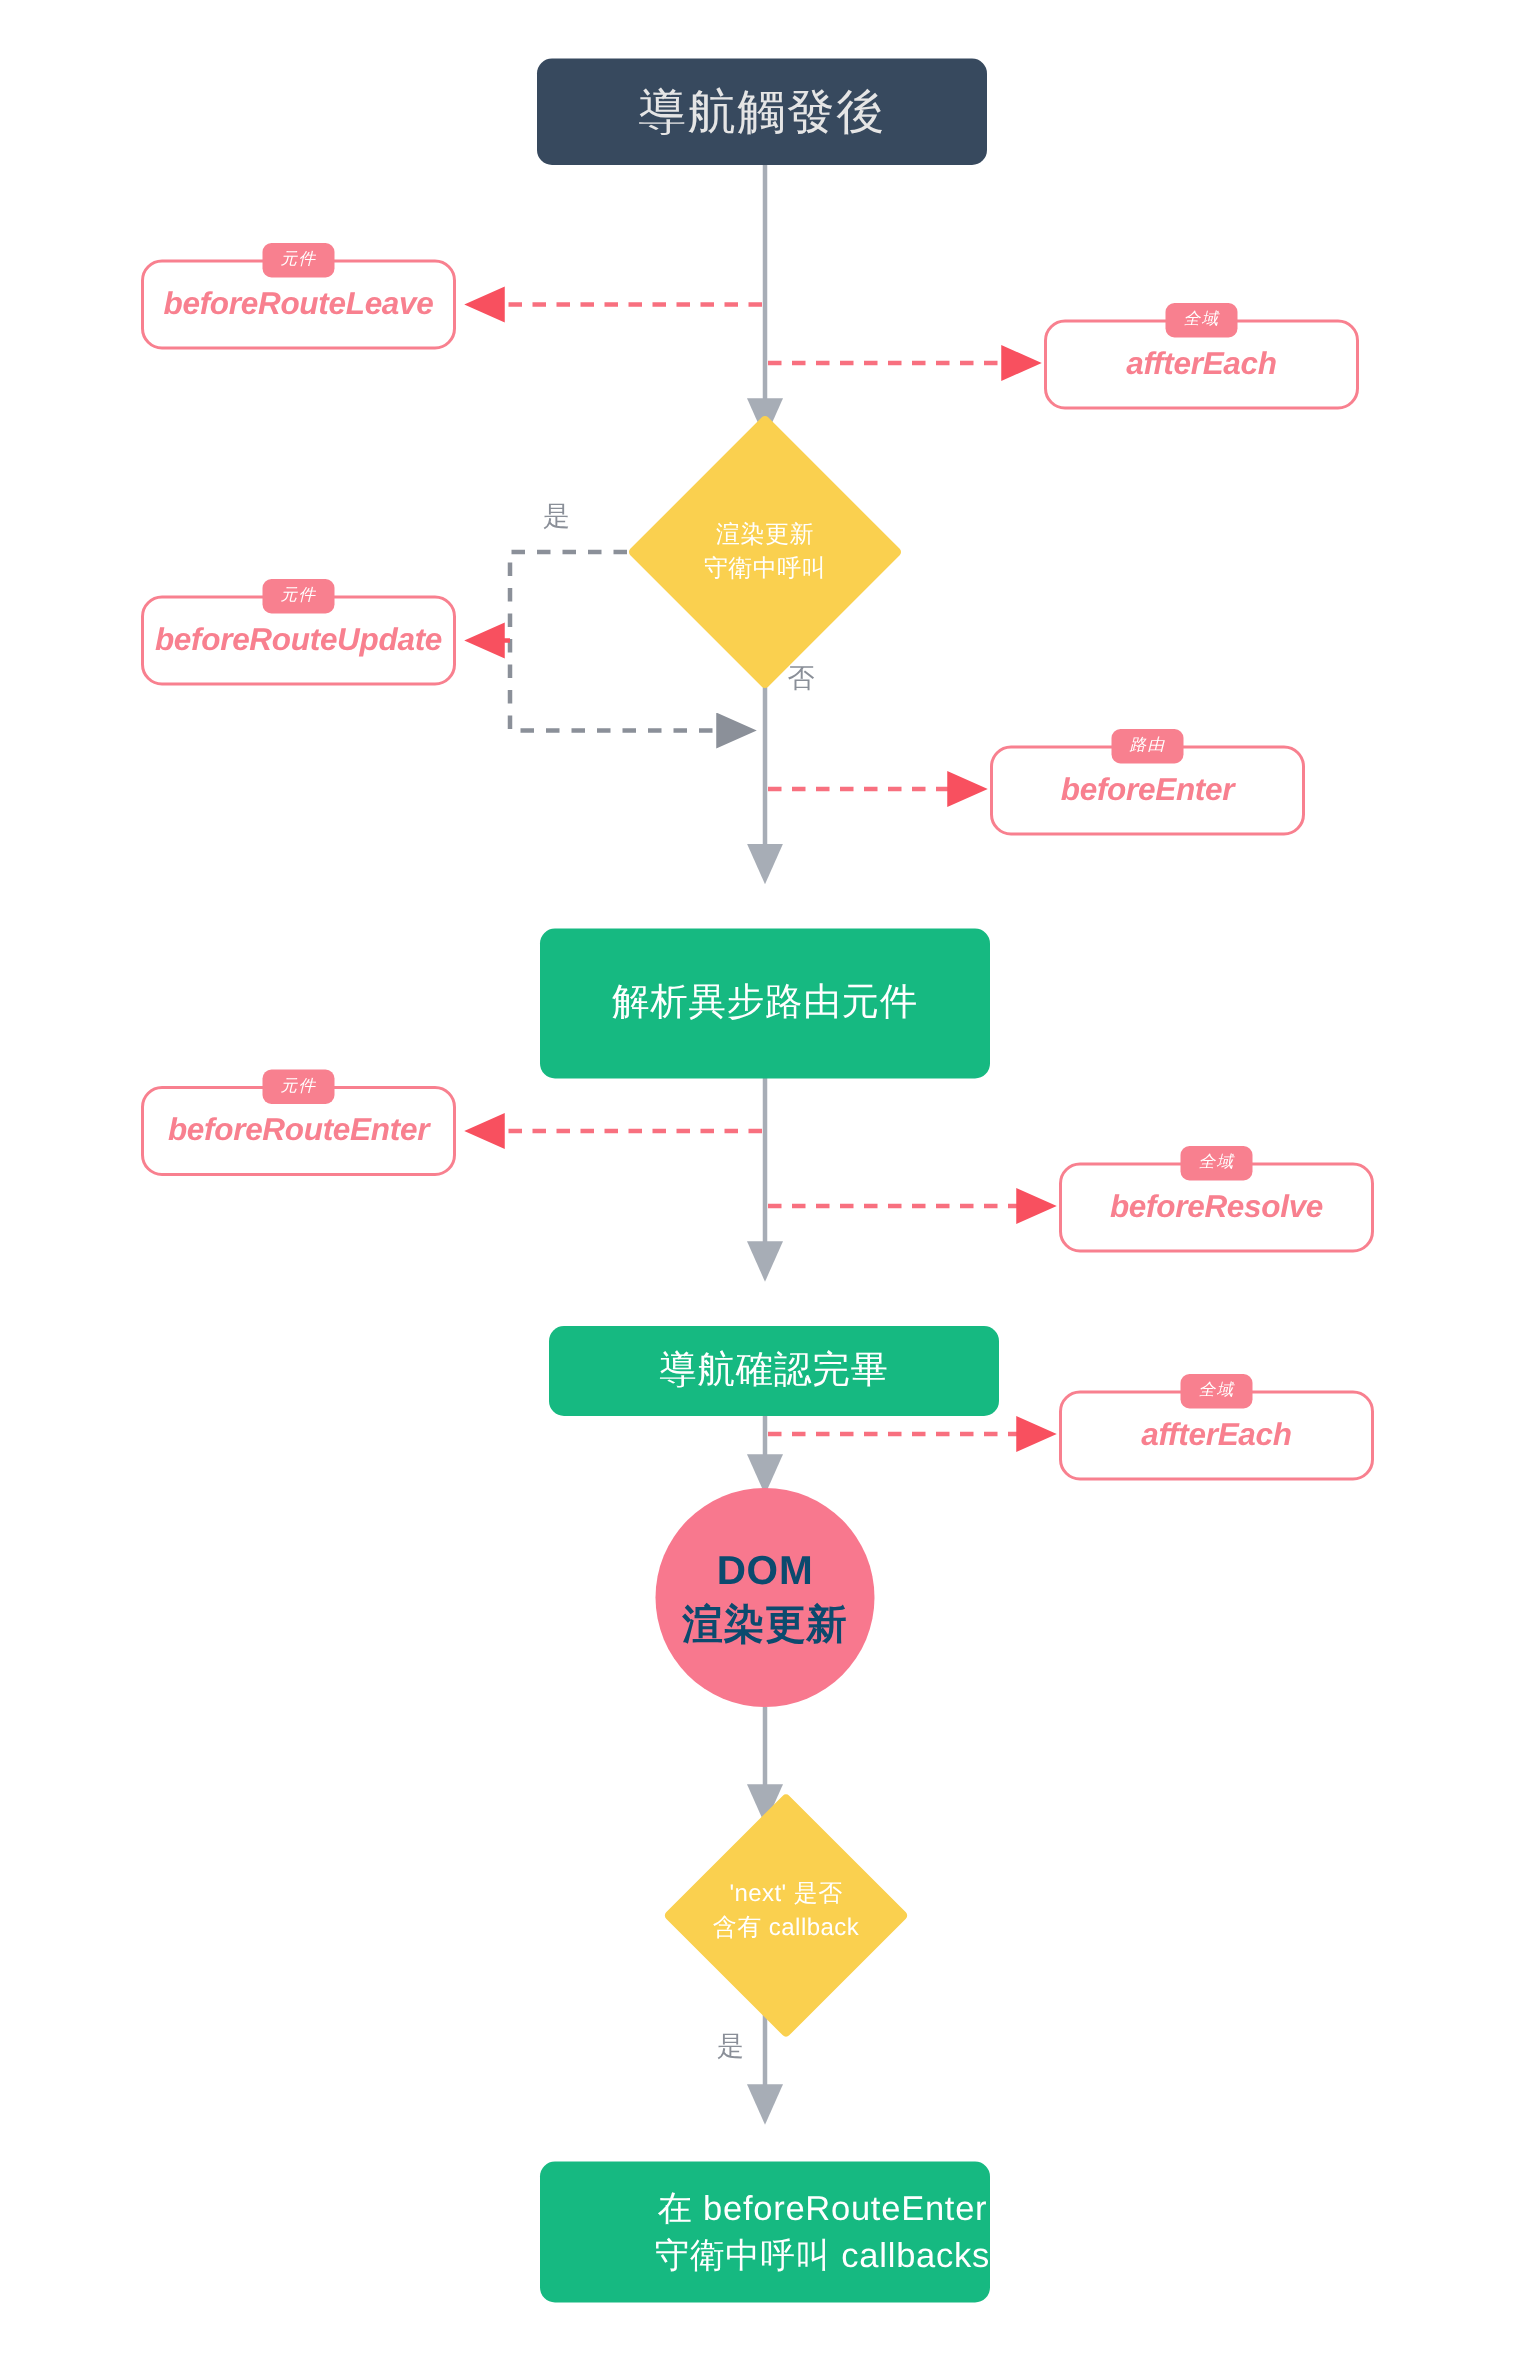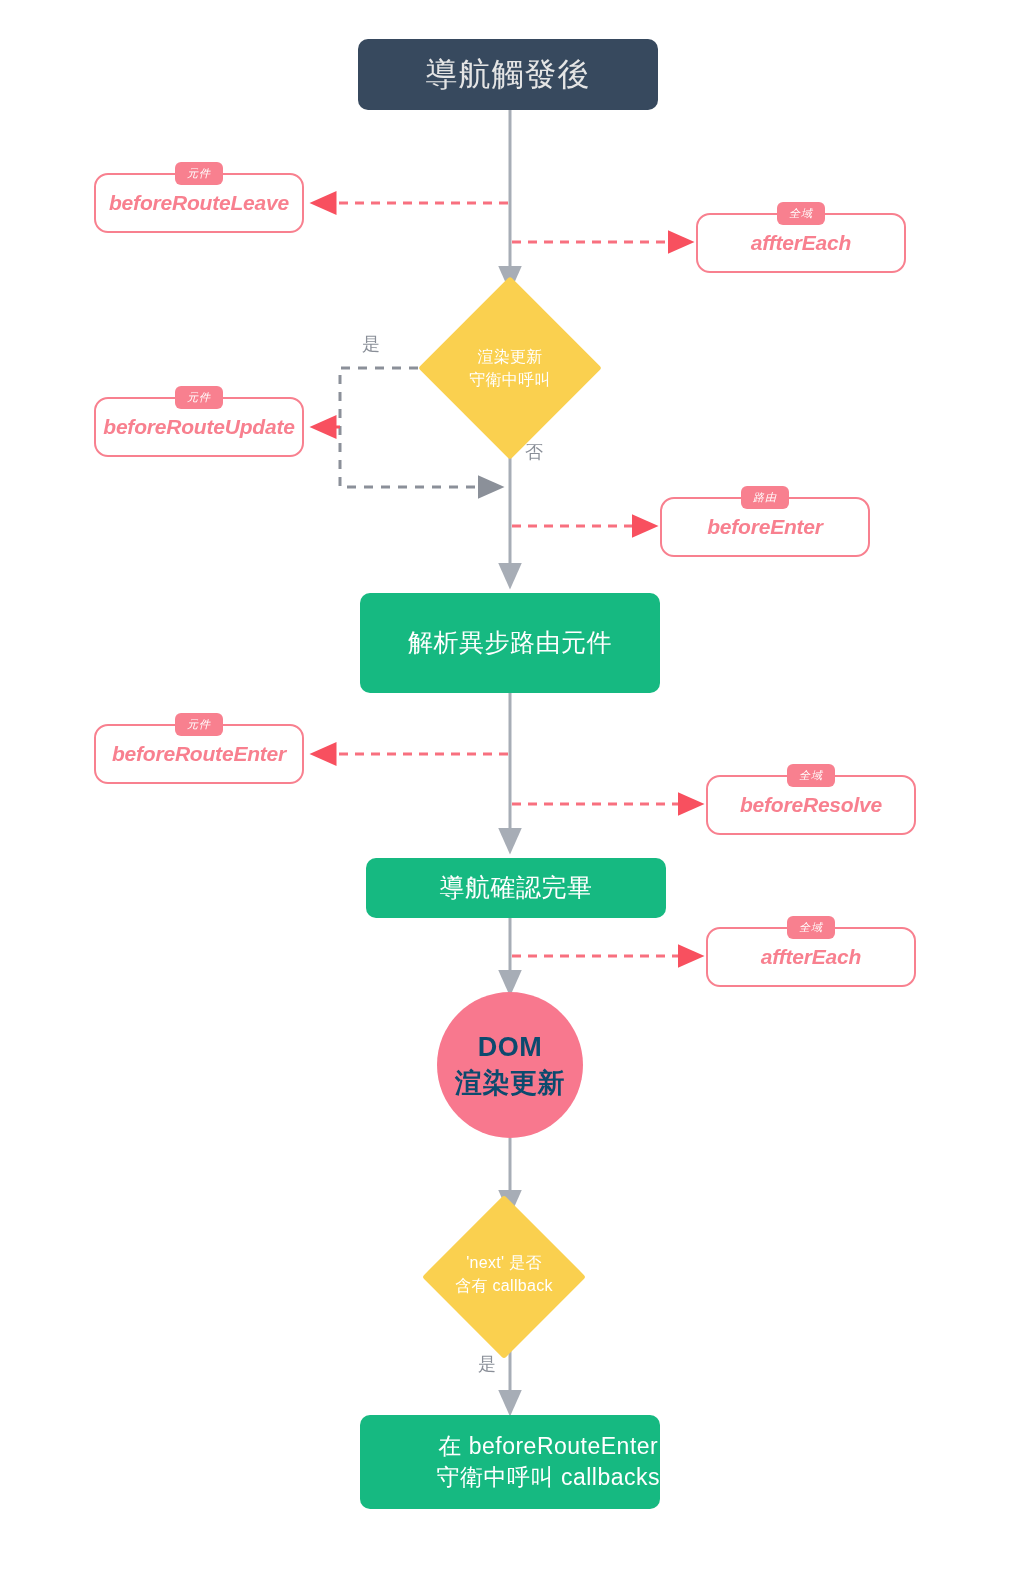--- a/index.html
+++ b/index.html
@@ -48,20 +48,21 @@
   }
 
   
   .node-green {
     background: #16b981;
     color: #ffffff;
     border-radius: 10px;
     font-size: 25px;
     font-weight: 500;
     letter-spacing: 0.5px;
+    margin-top: 26px;
   }
   .node-green.small { font-size: 23px; justify-content: flex-end; }
 
   
   .node-circle {
     background: #f8788e;
     color: #0c4a6e;
     border-radius: 50%;
     font-size: 27px;
     font-weight: 700;
@@ -267,21 +268,21 @@
     <span>affterEach</span>
   </div>
 
   <div class="node node-circle" style="left:437px; top:992px; width:146px; height:146px;">
     <div>
       <div>DOM</div>
       <div>渲染更新</div>
     </div>
   </div>
 
-  <div class="diamond-wrap" style="left:408px; top:1207px; width:192px; height:140px;">
+  <div class="diamond-wrap" style="left:428px; top:1207px; width:192px; height:140px;">
     <div class="diamond-shape" style="width:116px; height:116px; left:38px; top:12px;"></div>
     <div class="diamond-label">
       <div style="margin-top:-6px;">
         <div>'next' 是否</div>
         <div>含有 callback</div>
       </div>
     </div>
   </div>
 
   <div class="edge-label" style="left:478px; top:1352px;">是</div>

